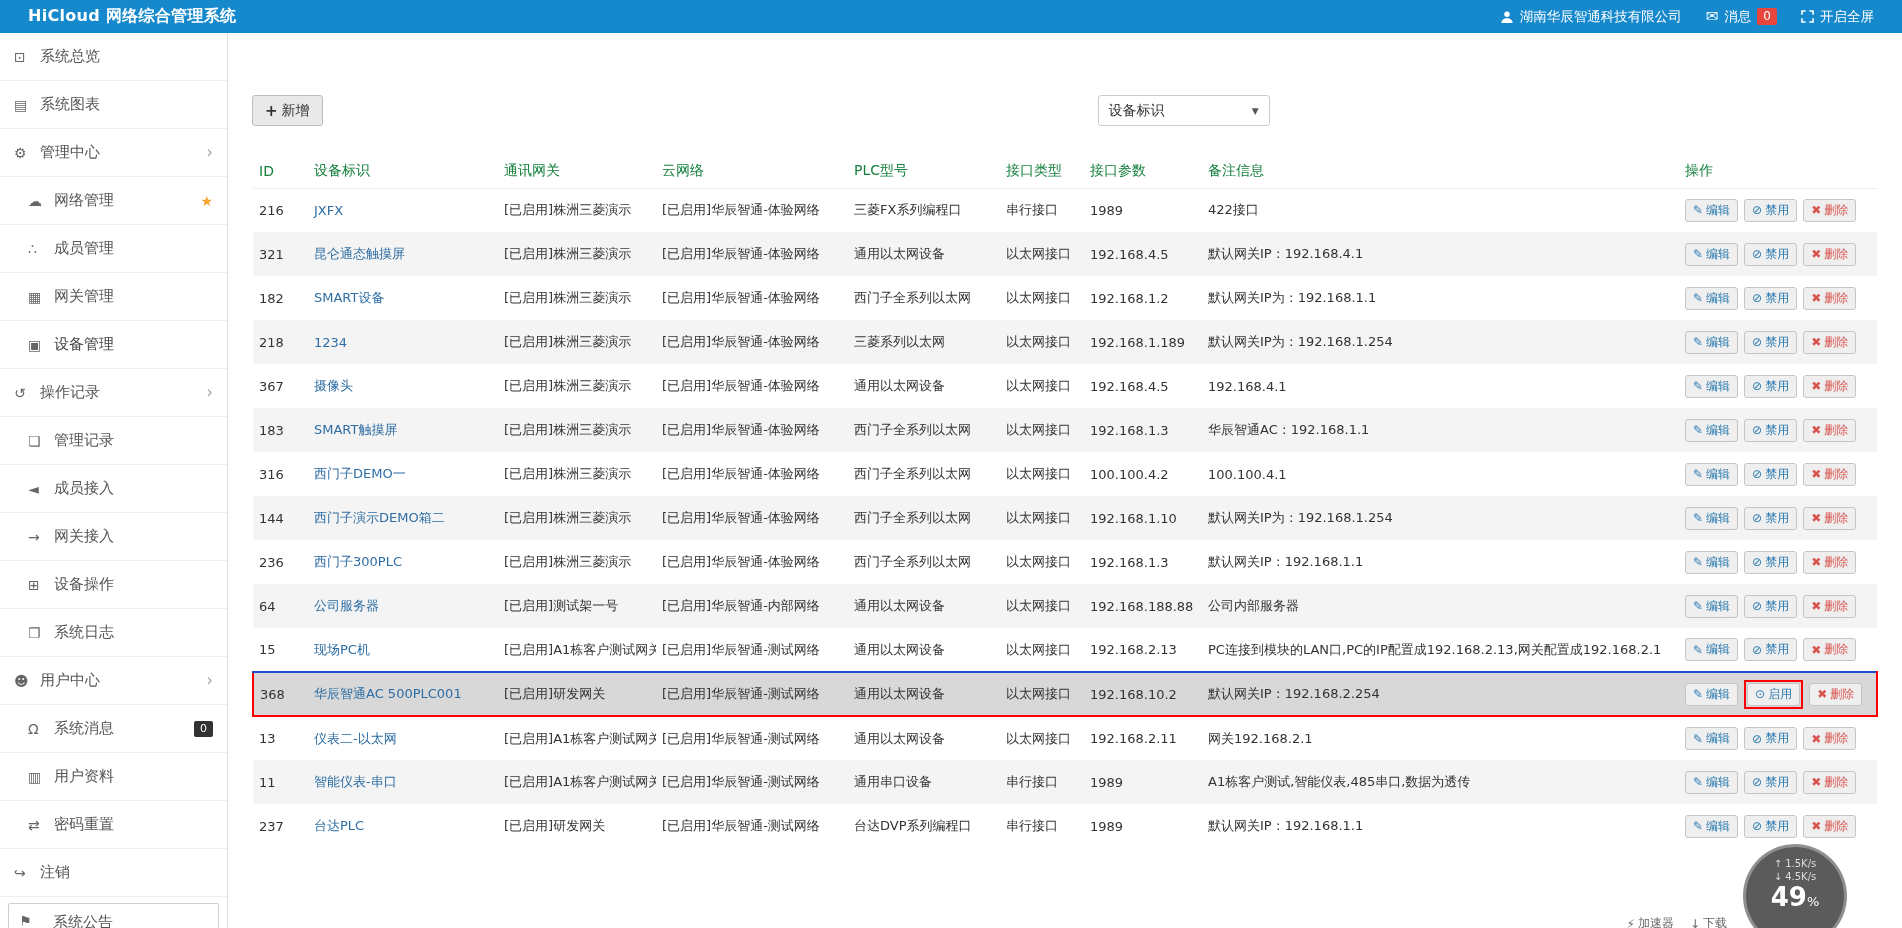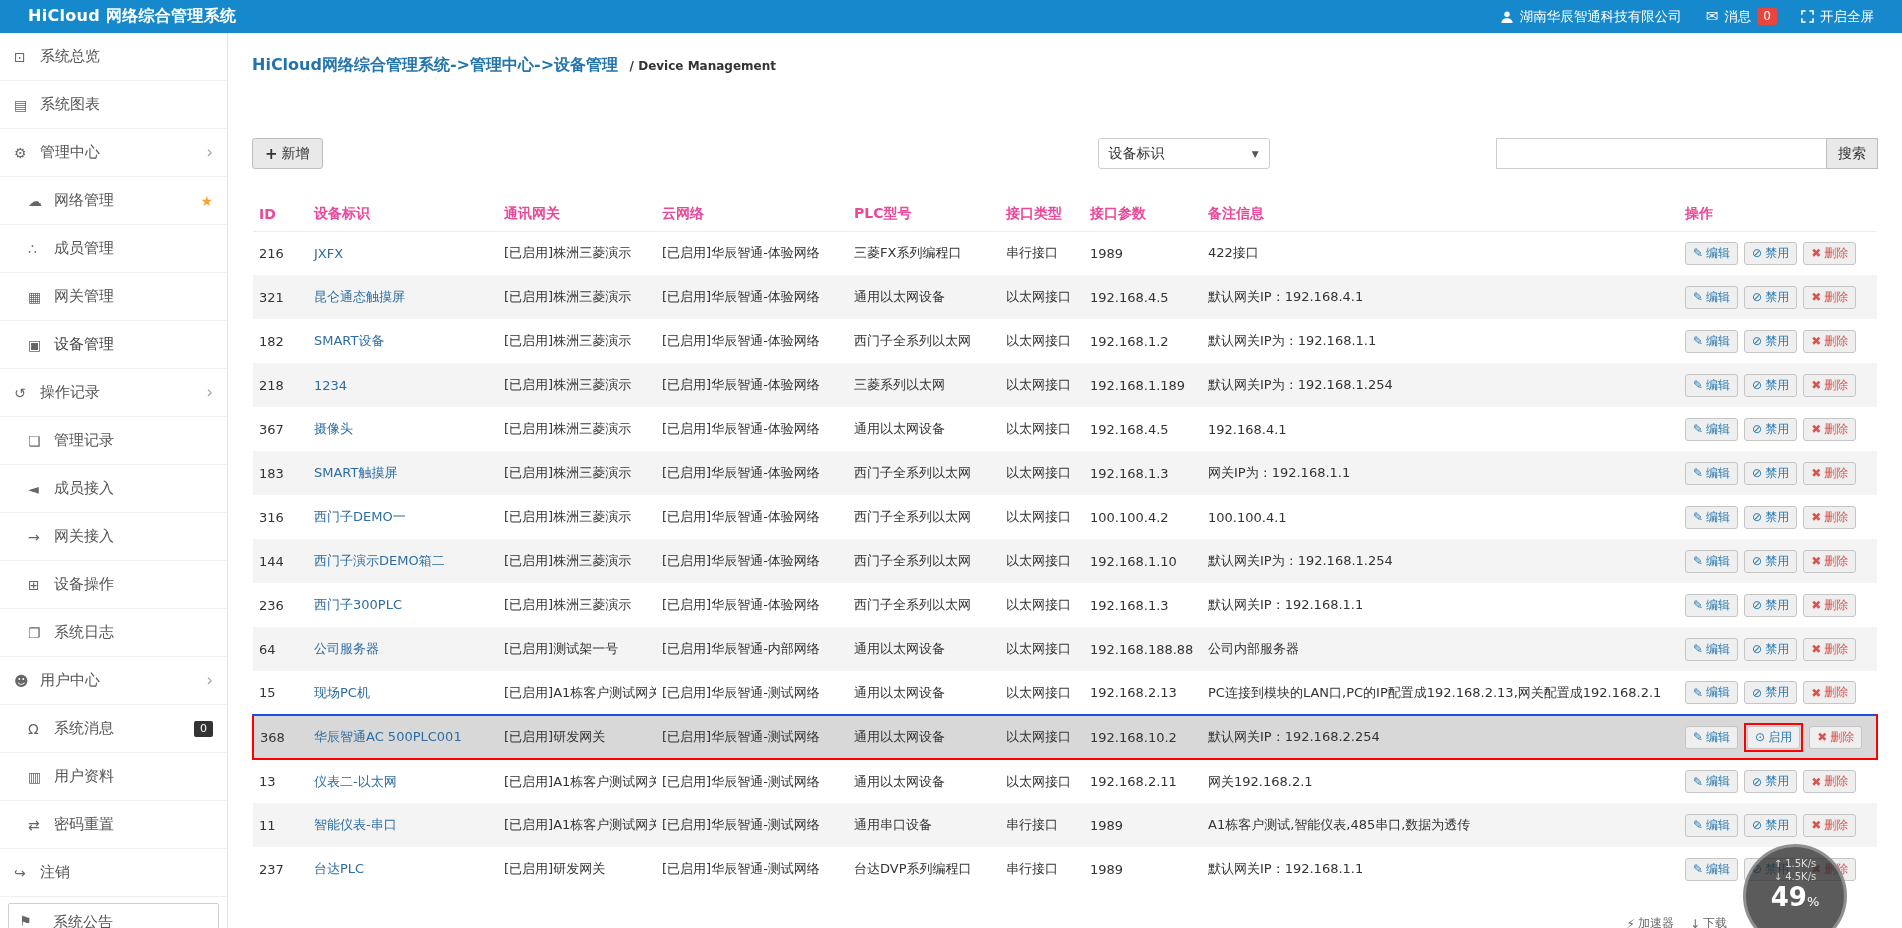--- a/index.html
+++ b/index.html
@@ -35,21 +35,21 @@
   .toolbar { margin-top:62px; display:flex; align-items:center; }
   .btn-add { height:31px; padding:0 12px; background:#e9e9e9; border:1px solid #bdbdbd; border-radius:3px; font-size:14px; color:#333; display:inline-flex; align-items:center; gap:4px; cursor:pointer; font-family:inherit; }
   .btn-add .plus { font-weight:bold; font-size:15px; }
   .filter-select { margin-left:775px; width:172px; height:31px; border:1px solid #ccc; border-radius:3px; display:flex; align-items:center; padding:0 10px; font-size:14px; color:#333; background:#fff; cursor:pointer; }
   .caret { margin-left:auto; font-size:9px; color:#555; }
   .search-group { margin-left:auto; display:flex; }
   .search-input { width:330px; height:31px; border:1px solid #ccc; border-right:none; padding:0 10px; font-size:14px; font-family:inherit; outline:none; }
   .btn-search { width:52px; height:31px; background:#e9e9e9; border:1px solid #bdbdbd; font-size:14px; color:#333; cursor:pointer; font-family:inherit; }
   
   table { margin-top:28px; width:100%; border-collapse:collapse; table-layout:fixed; font-size:13px; }
-  th { height:34px; text-align:left; font-size:14px; color:#ec4899; padding:0 6px; font-weight:bold; white-space:nowrap; border-bottom:1px solid #ededed; }
+  th { height:34px; text-align:left; font-size:14px; color:#15803d; padding:0 6px; font-weight:normal; white-space:nowrap; border-bottom:1px solid #ededed; }
   td { height:44px; padding:0 6px; white-space:nowrap; overflow:hidden; color:#333; }
   tr.stripe { background:#f4f4f4; }
   tr.hl { background:#d8d8d8; }
   tr.hl td { border-top:2px solid #1d4ed8; border-bottom:2px solid #ff0000; }
   tr.hl td:first-child { border-left:2px solid #ff0000; }
   tr.hl td:last-child { border-right:2px solid #ff0000; }
   a.dev { color:#2d6da3; text-decoration:none; }
   .ops { display:flex; gap:6px; align-items:center; }
   .btn { height:23px; padding:0 7px; border:1px solid #c5c5c5; border-radius:3px; background:#efefef; font-size:12px; display:inline-flex; align-items:center; gap:3px; cursor:pointer; font-family:inherit; white-space:nowrap; }
   .btn.blue { color:#2a7ab0; }
@@ -172,37 +172,29 @@
           <span class="sb-label">注销</span>
         </div>
       </nav>
     <div class="sb-partial">
       <span class="sb-icon">⚑</span>
       <span class="sb-label">系统公告</span>
     </div>
   </div>
 
   <div class="main">
-    <div class="breadcrumb">
-      <span>HiCloud网络综合管理系统-&gt;管理中心-&gt;设备管理</span>
-      <span class="sub">/ Device Management</span>
-    </div>
 
     <div class="toolbar">
       <button class="btn-add">
         <span class="plus">+</span>
         <span>新增</span>
       </button>
       <div class="filter-select">
         <span>设备标识</span>
         <span class="caret">▼</span>
-      </div>
-      <div class="search-group">
-        <input class="search-input" value="" style="">
-        <button class="btn-search">搜索</button>
       </div>
     </div>
 
     <table>
       <colgroup>
         <col style="width:55px">
           <col style="width:190px">
           <col style="width:158px">
           <col style="width:192px">
         <col style="width:152px">
@@ -356,21 +348,21 @@
             </td>
           </tr>
           <tr class="stripe">
             <td>183</td>
             <td><a class="dev" href="#">SMART触摸屏</a></td>
             <td>[已启用]株洲三菱演示</td>
             <td>[已启用]华辰智通-体验网络</td>
             <td>西门子全系列以太网</td>
             <td>以太网接口</td>
             <td>192.168.1.3</td>
-            <td>网关IP为：192.168.1.1</td>
+            <td>华辰智通AC：192.168.1.1</td>
             <td>
               <span class="ops">
                 <button class="btn blue">
                   <span>✎</span>
                   <span>编辑</span>
                 </button>
                 <button class="btn blue">
                   <span>⊘</span>
                   <span>禁用</span>
                 </button>

